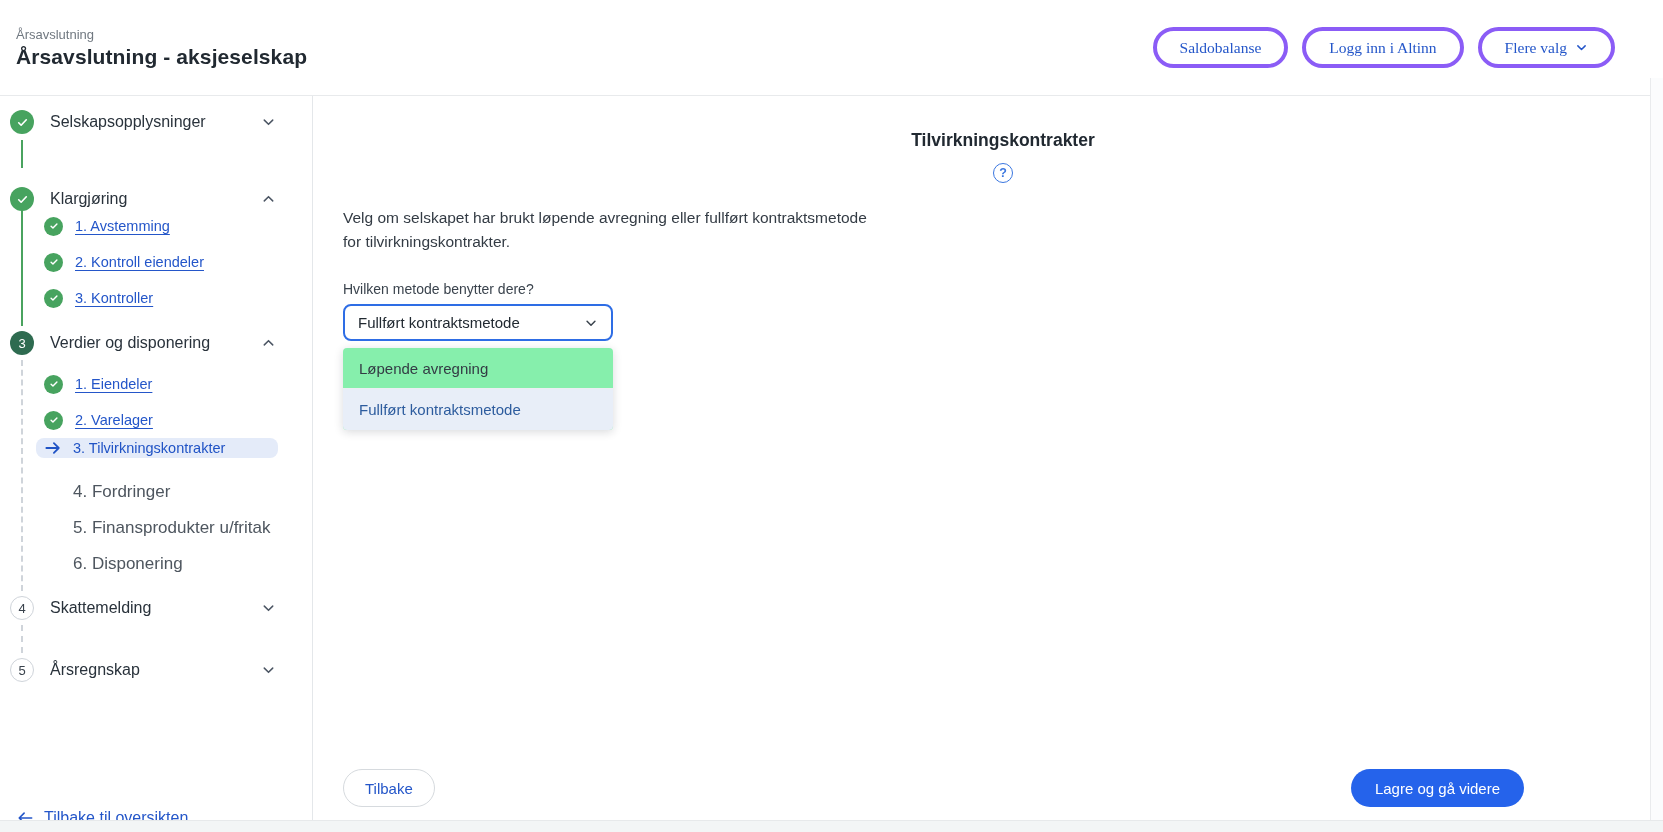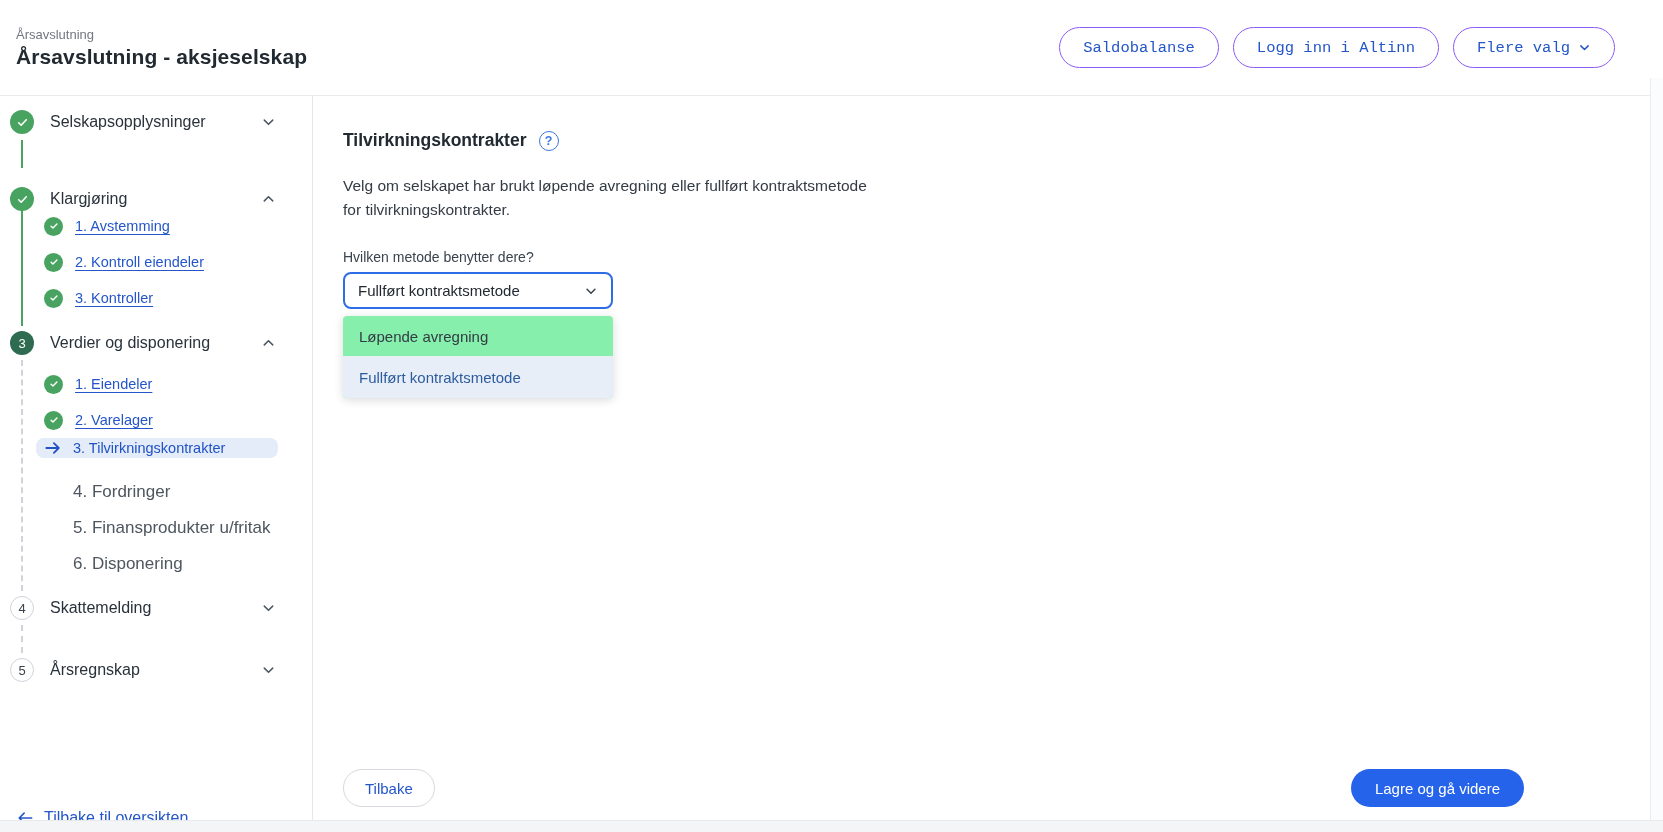--- a/index.html
+++ b/index.html
@@ -6,22 +6,22 @@
   html,body { width:1663px; height:832px; overflow:hidden; background:#fff;
     font-family:"Liberation Sans", sans-serif; color:#29323b; }
 
   
   .app-header { height:96px; border-bottom:1px solid #e8eaec; display:flex;
     align-items:center; justify-content:space-between; padding:0 48px 0 16px; }
   .breadcrumb { font-size:13px; color:#707880; margin-bottom:3px; }
   .page-title { font-size:21px; font-weight:700; color:#212931; letter-spacing:.1px; }
   .header-actions { display:flex; gap:14px; }
   .pill-btn { display:inline-flex; align-items:center; gap:8px; height:41px;
-    padding:0 23px; background:#fff; border:1px solid #8b5cf6; border-radius:21px;
-    color:#2456c9; font-size:15.5px; font-family:Liberation Mono, monospace; cursor:pointer; }
+    padding:0 23px; background:#fff; border:4px solid #8b5cf6; border-radius:21px;
+    color:#2456c9; font-size:15.5px; font-family:Liberation Serif, serif; cursor:pointer; }
 
   
   .body-wrap { display:flex; height:754px; position:relative; }
   .sidebar { width:313px; border-right:1px solid #e4e7ea; position:relative;
     flex:0 0 313px; }
   .main { flex:1; position:relative; padding:34px 0 0 30px; }
 
   
   .conn { position:absolute; left:21px; width:0; }
   .conn.solid { border-left:2px solid #4aa35f; }
@@ -52,21 +52,21 @@
   .active-row { position:absolute; left:36px; width:242px; height:20px;
     background:#e4ebf9; border-radius:8px; display:flex; align-items:center;
     padding-left:8px; gap:11px; cursor:pointer; }
   .active-label { font-size:14.5px; color:#2053c5; font-weight:500; }
 
   .back-link { position:absolute; top:710px; left:16px; height:24px;
     display:flex; align-items:center; gap:10px; text-decoration:none;
     color:#2456c9; font-size:16px; cursor:pointer; }
 
   
-  .content-title-row { display:flex; align-items:center; gap:12px; }
+  .content-title-row { display:flex; align-items:center; gap:12px;flex-direction:column; }
   .content-title { font-size:17.5px; font-weight:700; color:#212931; }
   .help-icon { width:20px; height:20px; border:1.5px solid #3b77e0; border-radius:50%;
     color:#3b77e0; font-size:12.5px; font-weight:700; display:flex;
     align-items:center; justify-content:center; cursor:pointer; }
   .description { margin-top:23px; font-size:15.5px; line-height:1.55;
     color:#333b44; max-width:540px; }
   .field-label { margin-top:27px; font-size:14px; color:#3a434d; }
   .select-wrap { position:relative; width:270px; margin-top:7px; }
   .select-box { width:270px; height:37px; border:2px solid #2e6de5; border-radius:8px;
     background:#fff; display:flex; align-items:center; justify-content:space-between;

